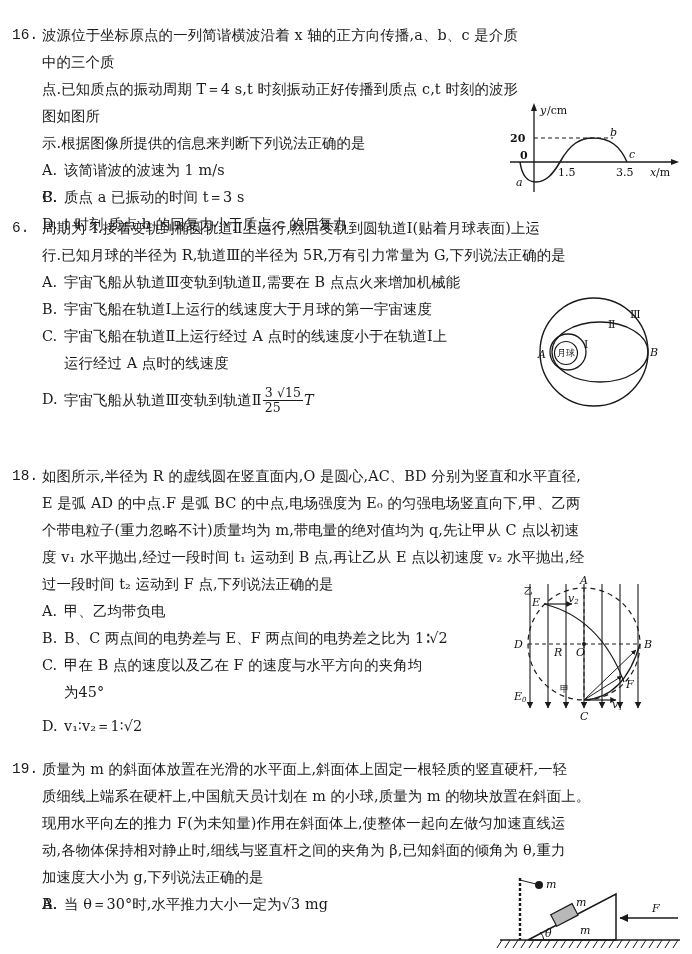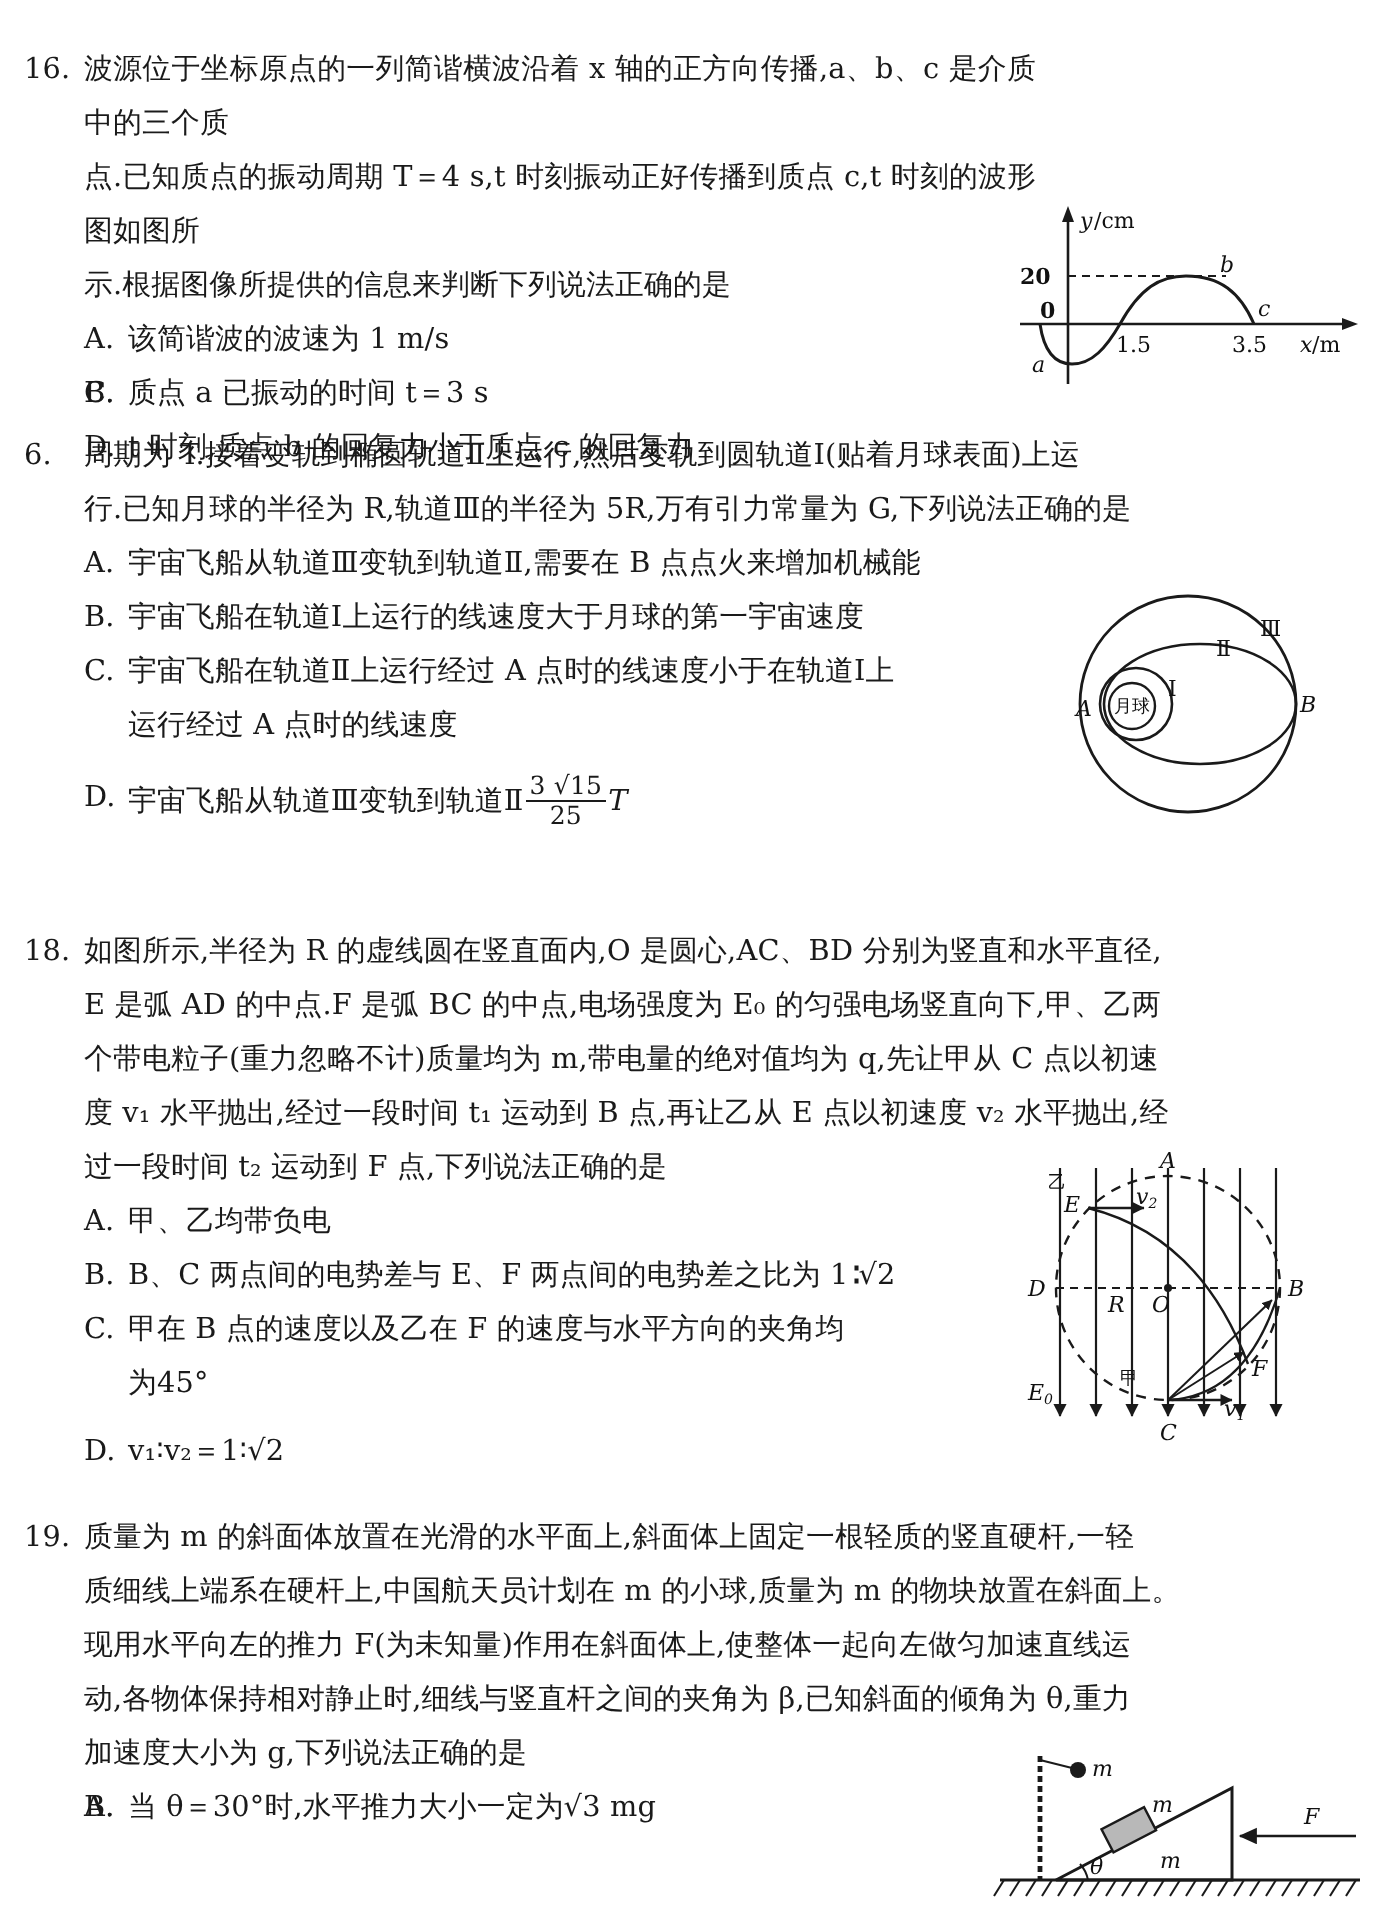--- a/index.html
+++ b/index.html
@@ -47,20 +47,21 @@
     text-align: justify;
     text-justify: inter-character;
     position: relative;
   }
   .stem .q-num {
     position: absolute;
     left: 0;
     top: 0;
     width: 28px;
     text-align: left;
+    font-family: Liberation Mono, monospace;
   }
   .opt {
     margin: 0;
     padding-left: 30px;
     position: relative;
     text-align: left;
   }
   .opt .lbl {
     position: absolute;
     left: 30px;
@@ -77,21 +78,21 @@
 
   i.v, .it {
     font-family: "DejaVu Serif", "Liberation Serif", serif;
     font-style: italic;
   }
 
   
   .frac {
     display: inline-block;
     vertical-align: -0.55em;
-    text-align: center;
+    text-align: left;
     font-size: 12.5px;
     line-height: 1.12;
     margin: 0 1px;
   }
   .frac .top { display: block; border-bottom: 1px solid #1a1a1a; padding: 0 2px; }
   .frac .bot { display: block; padding: 0 2px; }
 
   
   .fig { position: absolute; }
   .fig svg { display: block; }

